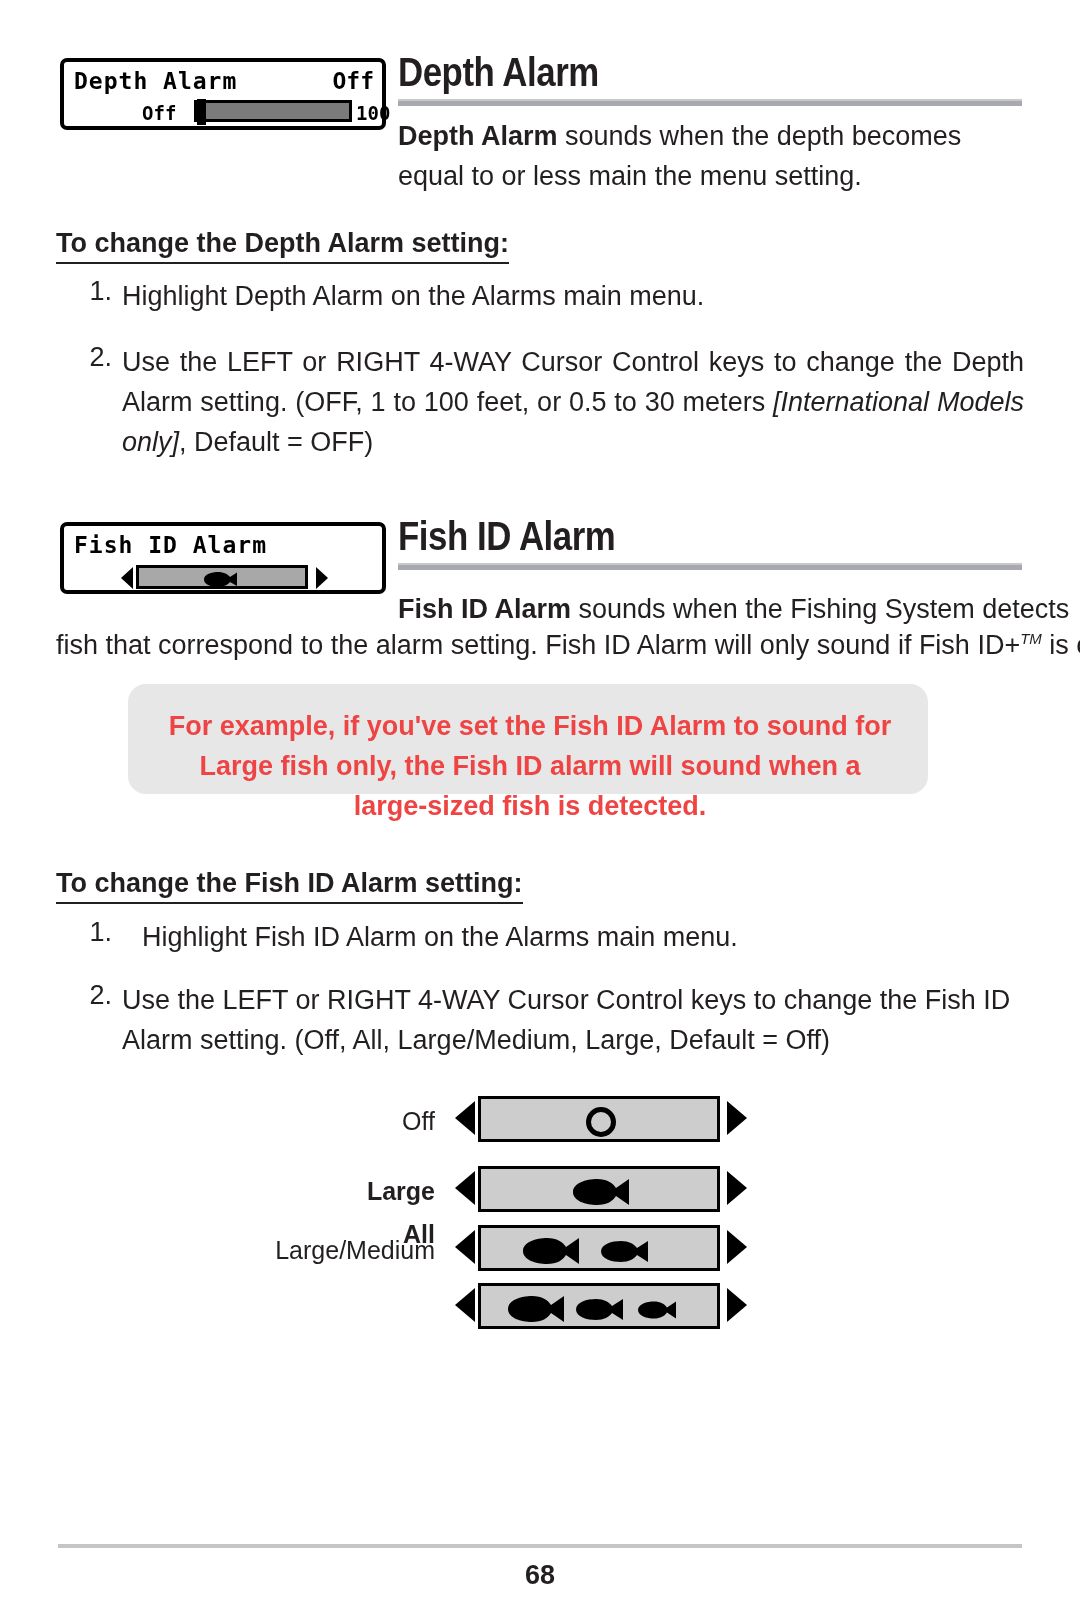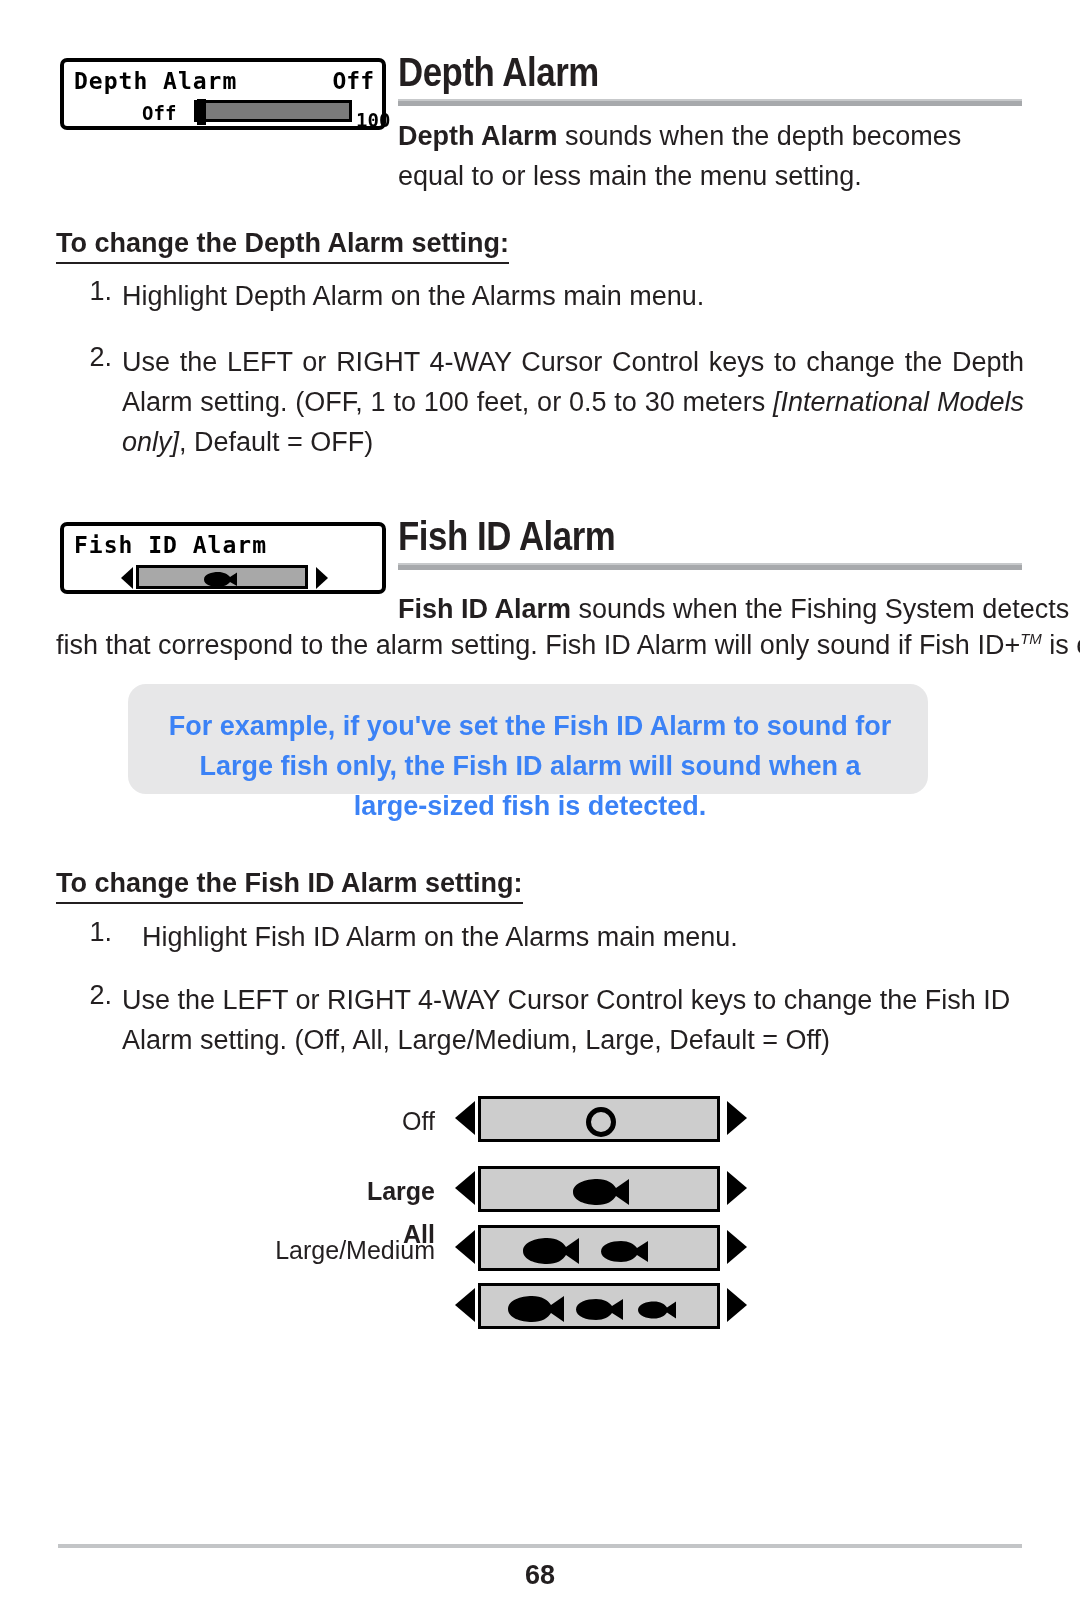--- a/index.html
+++ b/index.html
@@ -120,21 +120,21 @@
     position: absolute;
     background: #e7e7e8;
     border-radius: 18px;
     box-sizing: border-box;
   }
   .callout-text {
     position: absolute;
     font-size: 27px;
     line-height: 40px;
     font-weight: bold;
-    color: #3b82f6;
+    color: #ef4444;
   }
 
   
   .diag-label {
     position: absolute;
     font-size: 25px;
     color: #231f20;
     text-align: right;
     white-space: nowrap;
   }
@@ -176,21 +176,21 @@
 </head>
 <body>
 
 <div class="lcd" style="left:60px; top:58px; width:326px; height:72px;">
   <div class="lcd-title" style="left:10px; top:6px; font-size:23px;">Depth Alarm</div>
   <div class="lcd-value" style="right:8px; top:6px; font-size:23px;">Off</div>
   <div class="lcd-minlabel" style="left:78px; top:40px;">Off</div>
   <div class="lcd-bar" style="left:130px; top:38px; width:158px; height:22px;">
     <div class="lcd-thumb" style="left:0px; top:-4px; width:9px; height:26px;"></div>
   </div>
-  <div class="lcd-maxlabel" style="left:292px; top:40px;margin-top:7px;">100</div>
+  <div class="lcd-maxlabel" style="left:292px; top:40px;">100</div>
 </div>
 
 <div class="sec-head" style="left:398px; top:50px;">Depth Alarm</div>
 <div class="rule-thin" style="left:398px; top:99px; width:624px; height:2px;"></div>
 <div class="rule" style="left:398px; top:101px; width:624px; height:5px;"></div>
 
 <div class="para" style="left:398px; top:116px; width:626px;">
   <b>Depth Alarm</b><span> sounds when the depth becomes equal to or less main the menu setting.</span>
 </div>
 

